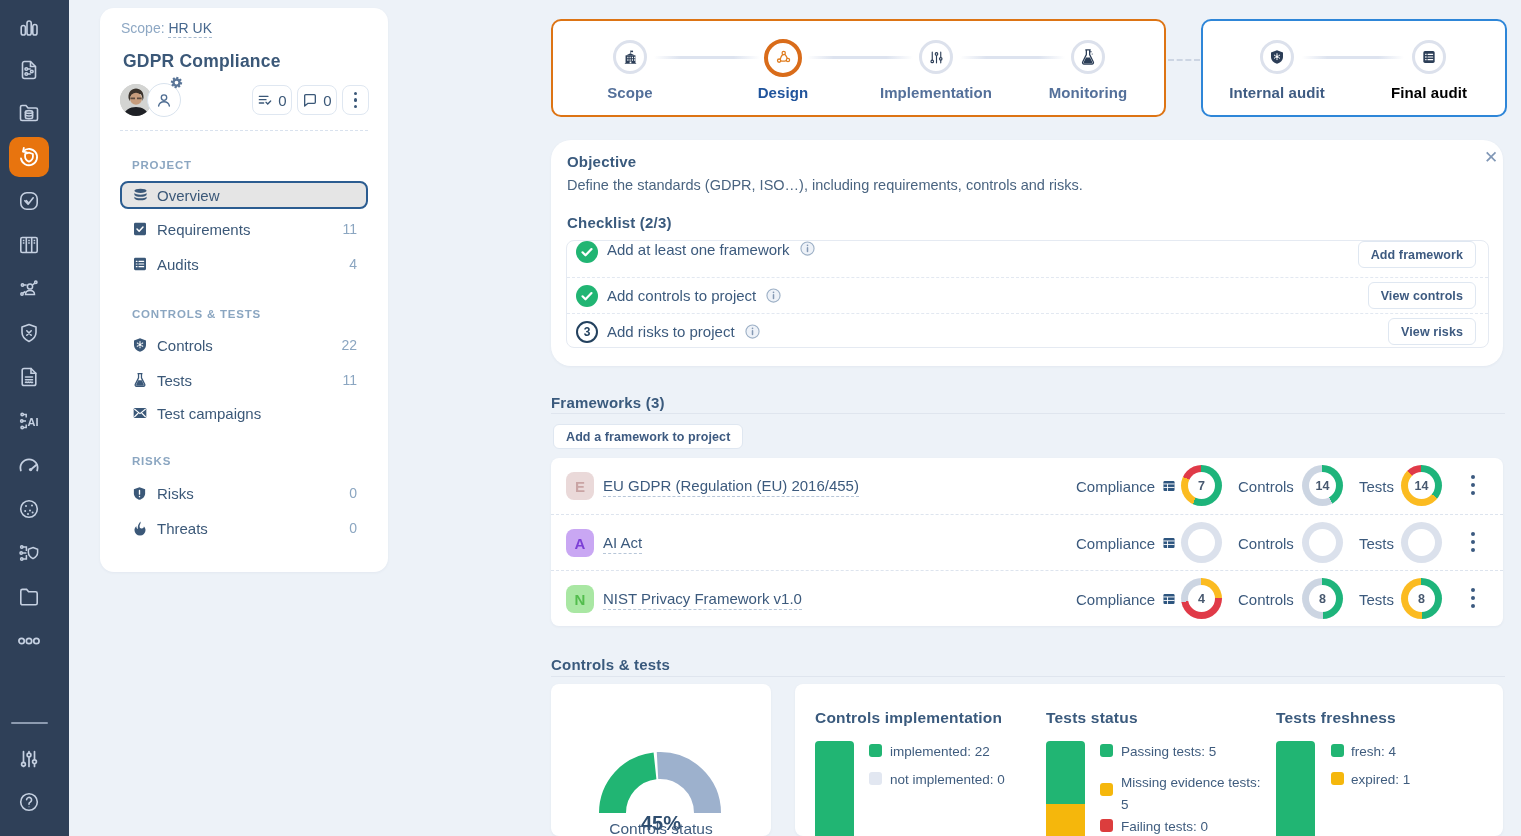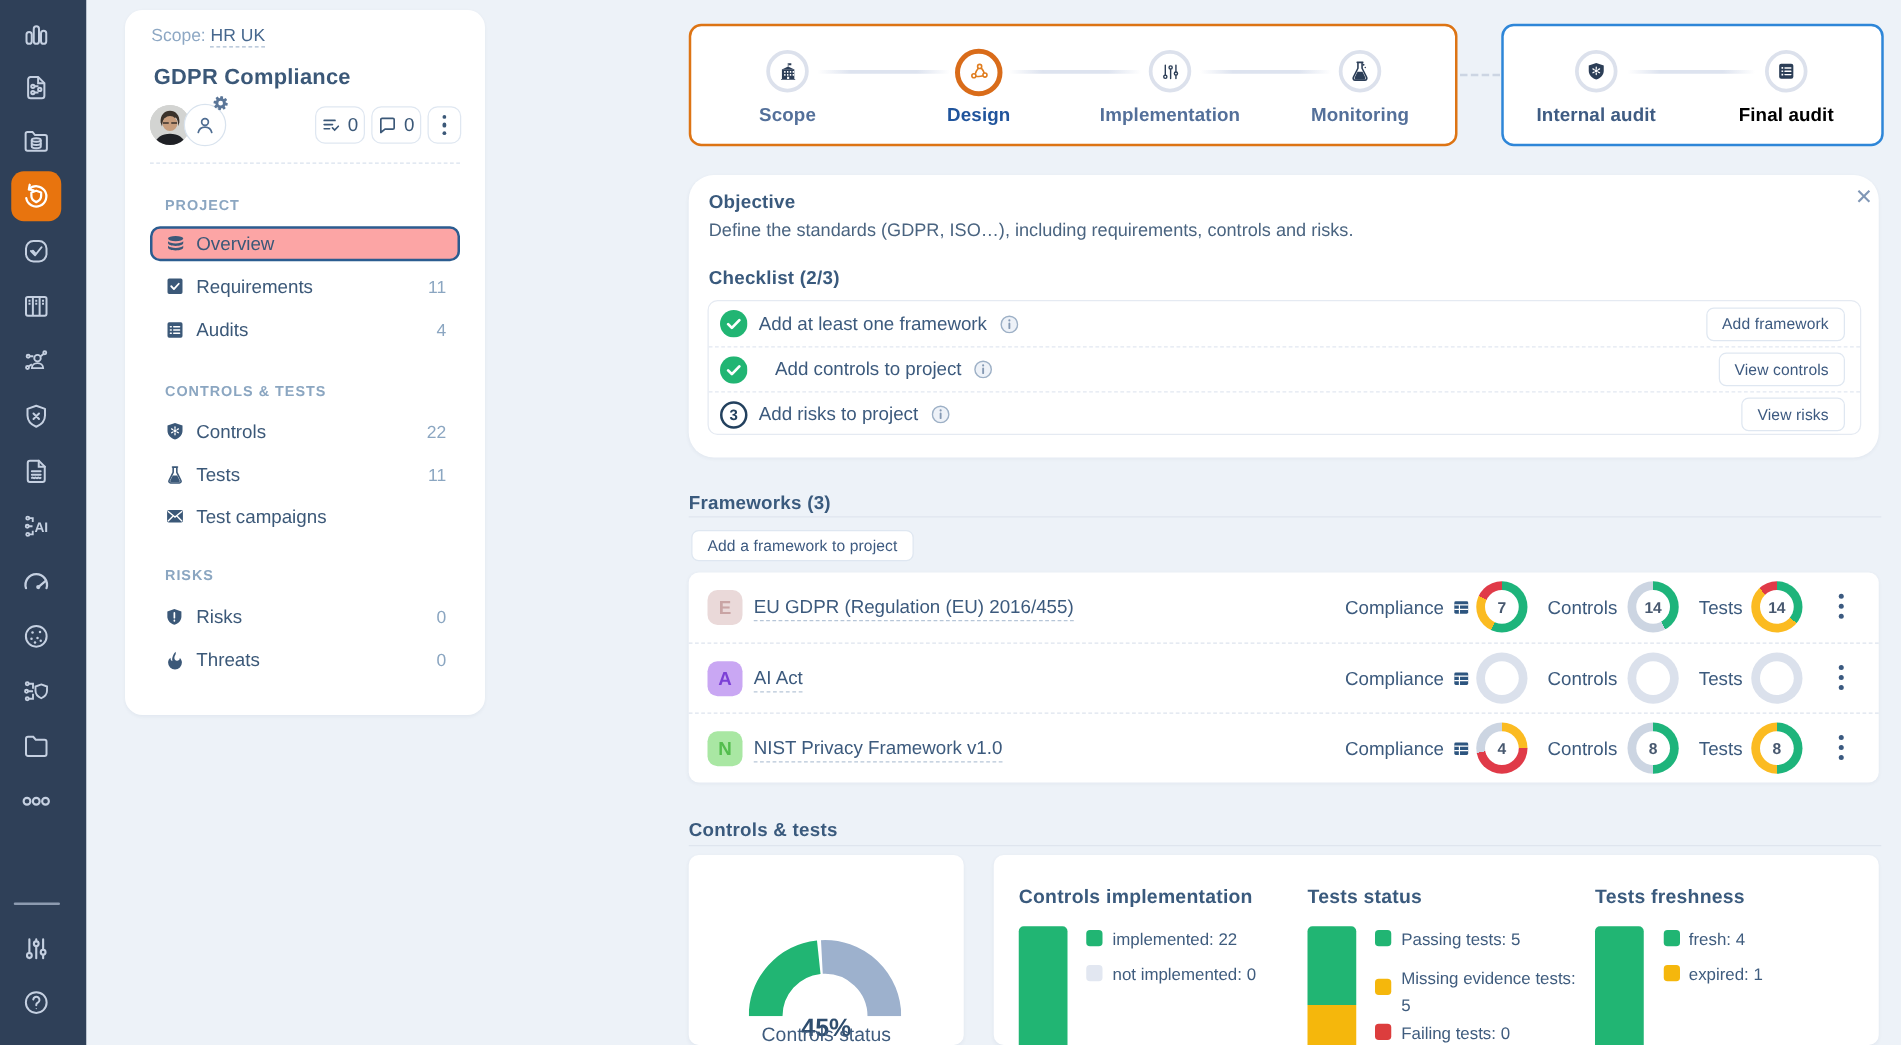--- a/index.html
+++ b/index.html
@@ -12,21 +12,21 @@
 .mrow{position:absolute;left:20px;width:248px;height:28px;display:flex;align-items:center}
 .mrow .mi{width:17px;margin-left:12px;display:flex}
 .mrow .mt{margin-left:8px;font-size:15px;color:#3b5878}
 .mrow .mc{margin-left:auto;margin-right:11px;font-size:14px;color:#8ba6c1}
 .slab{position:absolute;left:32px;font-size:11.5px;font-weight:bold;color:#8ba6c1;letter-spacing:.8px}
 .stepc{position:absolute;width:34px;height:34px;border-radius:50%;border:3px solid #dcE1ec;background:#fff;display:flex;align-items:center;justify-content:center}
 .stepl{position:absolute;width:160px;text-align:center;font-size:15px;font-weight:bold;color:#54709a;letter-spacing:.1px}
 .sline{position:absolute;height:3px;top:56px;background:linear-gradient(90deg,rgba(222,228,238,0),#dde3ef 25%,#dde3ef 75%,rgba(222,228,238,0))}
 .donut{position:absolute;border-radius:50%;width:41px;height:41px;display:flex;align-items:center;justify-content:center}
 .donut i{width:27px;height:27px;border-radius:50%;background:#fff;display:flex;align-items:center;justify-content:center;font-style:normal;font-size:12.5px;font-weight:bold;color:#47586f}
-.btn{display:inline-flex;align-items:center;justify-content:center;background:#fff;border:1px solid #dfe7f1;border-radius:6px;font-size:13.5px;font-weight:normal;color:#3d5a80;letter-spacing:.1px}
+.btn{display:inline-flex;align-items:center;justify-content:center;background:#fff;border:1px solid #dfe7f1;border-radius:6px;font-size:13.5px;font-weight:bold;color:#3d5a80;letter-spacing:.1px}
 .fl{font-size:15px;color:#3c5a7d}
 .rl{position:absolute;font-size:15px;color:#3c5a7d}
 .dots3{position:absolute;width:4px}
 .dots3 b{display:block;width:4px;height:4px;border-radius:50%;background:#3b5a80;margin:0 0 4px}
 .lgsq{position:absolute;width:13px;height:13px;border-radius:3px}
 .lgt{position:absolute;font-size:13.5px;color:#3f5c7e}
 .colh{position:absolute;font-size:15.5px;font-weight:bold;color:#3a5a7d;letter-spacing:.2px}
 </style>
 </head>
 <body>
@@ -209,21 +209,21 @@
     </div>
   <div class="ab btn" style="left:242px;top:77px;width:27px;height:30px;border-radius:8px">
       <span style="display:block;width:3.5px">
         <b style="display:block;width:3.5px;height:3.5px;border-radius:50%;background:#3b5878;margin:0 0 3px"></b>
         <b style="display:block;width:3.5px;height:3.5px;border-radius:50%;background:#3b5878;margin:0 0 3px"></b>
         <b style="display:block;width:3.5px;height:3.5px;border-radius:50%;background:#3b5878;margin:0"></b>
       </span>
     </div>
   <div class="ab" style="left:20px;top:122px;width:248px;border-top:1px dashed #d9e2ee"></div>
   <div class="slab" style="top:151px">PROJECT</div>
-  <div class="mrow" style="top:173px;background:#fca5a5;border:2px solid #2b5c90;border-radius:8px">
+  <div class="mrow" style="top:173px;background:#e5e5e5;border:2px solid #2b5c90;border-radius:8px">
     <span class="mi" style="margin-left:10px">
         <svg width="17" height="17" viewBox="0 0 24 24" fill="#3b5878">
           <ellipse cx="12" cy="5.4" rx="8.6" ry="3"></ellipse>
           <path d="M3.4 8.6c1.4 1.5 4.7 2.4 8.6 2.4s7.2-.9 8.6-2.4v1.9c0 1.9-3.8 3.3-8.6 3.3s-8.6-1.4-8.6-3.3z"></path>
           <path d="M3.4 13.6c1.4 1.5 4.7 2.4 8.6 2.4s7.2-.9 8.6-2.4v1.9c0 1.9-3.8 3.3-8.6 3.3s-8.6-1.4-8.6-3.3z"></path>
           <path d="M3.4 18.4c1.4 1.5 4.7 2.4 8.6 2.4s7.2-.9 8.6-2.4" fill="none"></path>
         </svg>
       </span>
       <span class="mt">Overview</span>
   </div>
@@ -367,42 +367,42 @@
   </div>
 <div class="stepl" style="left:1197px;top:84px;color:#3f5c83">Internal audit</div>
 <div class="stepl" style="left:1349px;top:84px;color:#000000">Final audit</div>
 
 <div class="card" style="left:551px;top:140px;width:952px;height:226px;border-radius:20px">
   <div class="ab hd" style="left:16px;top:13px">Objective</div>
   <div class="ab" style="left:933px;top:7px;font-size:17px;color:#8097b6">✕</div>
   <div class="ab" style="left:16px;top:37px;font-size:14.5px;color:#4a6480">Define the standards (GDPR, ISO…), including requirements, controls and risks.</div>
   <div class="ab hd" style="left:16px;top:74px">Checklist (2/3)</div>
   <div class="ab" style="left:15px;top:100px;width:923px;height:108px;border:1px solid #e5eaf2;border-radius:8px">
-    <div style="height:36px;display:flex;align-items:center;padding:0 12px 0 9px">
+    <div style="height:36px;display:flex;padding:0 12px 0 9px">
       <svg width="22" height="22" viewBox="0 0 22 22">
           <circle cx="11" cy="11" r="11" fill="#21b573"></circle>
           <path d="M6.5 11.3l3 3 6-6.2" fill="none" stroke="#fff" stroke-width="2.2" stroke-linecap="round" stroke-linejoin="round"></path>
         </svg>
       <span class="fl" style="margin-left:9px">Add at least one framework</span>
       <span style="margin-left:10px;display:inline-flex">
           <svg width="15" height="15" viewBox="0 0 16 16">
             <circle cx="8" cy="8" r="7" fill="#eef2f8" stroke="#9db0c6" stroke-width="1.2"></circle>
             <path d="M8 7.2v4" stroke="#8599b3" stroke-width="1.6" stroke-linecap="round"></path>
             <circle cx="8" cy="4.6" r=".9" fill="#8599b3"></circle>
           </svg>
         </span>
       <span style="flex:1"></span>
       <span class="btn" style="height:27px;padding:0 12px;font-size:12.5px">Add framework</span>
     </div>
     <div style="height:36px;display:flex;align-items:center;padding:0 12px 0 9px;border-top:1px dashed #e2e8f1">
       <svg width="22" height="22" viewBox="0 0 22 22">
           <circle cx="11" cy="11" r="11" fill="#21b573"></circle>
           <path d="M6.5 11.3l3 3 6-6.2" fill="none" stroke="#fff" stroke-width="2.2" stroke-linecap="round" stroke-linejoin="round"></path>
         </svg>
-      <span class="fl" style="margin-left:22px">Add controls to project</span>
+      <span class="fl" style="margin-left:9px">Add controls to project</span>
       <span style="margin-left:10px;display:inline-flex">
           <svg width="15" height="15" viewBox="0 0 16 16">
             <circle cx="8" cy="8" r="7" fill="#eef2f8" stroke="#9db0c6" stroke-width="1.2"></circle>
             <path d="M8 7.2v4" stroke="#8599b3" stroke-width="1.6" stroke-linecap="round"></path>
             <circle cx="8" cy="4.6" r=".9" fill="#8599b3"></circle>
           </svg>
         </span>
       <span style="flex:1"></span>
       <span class="btn" style="height:27px;padding:0 12px;font-size:12.5px">View controls</span>
     </div>

